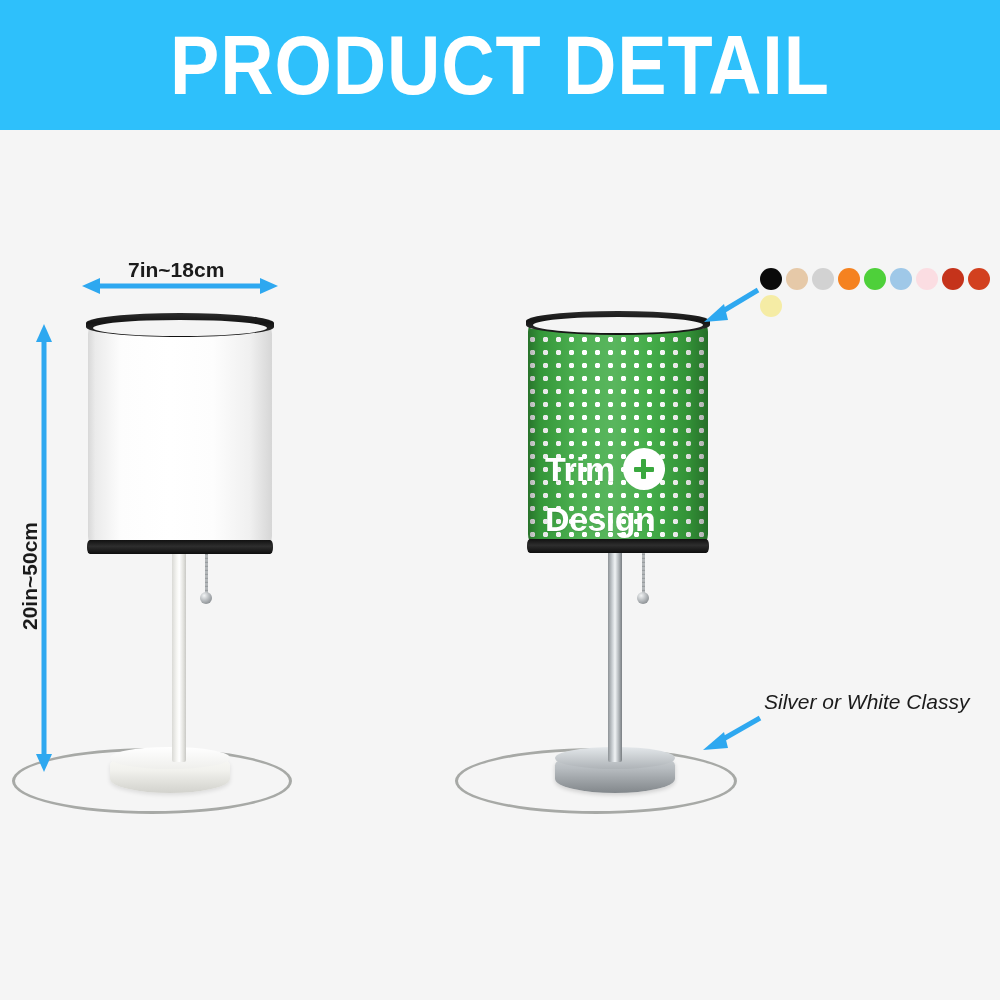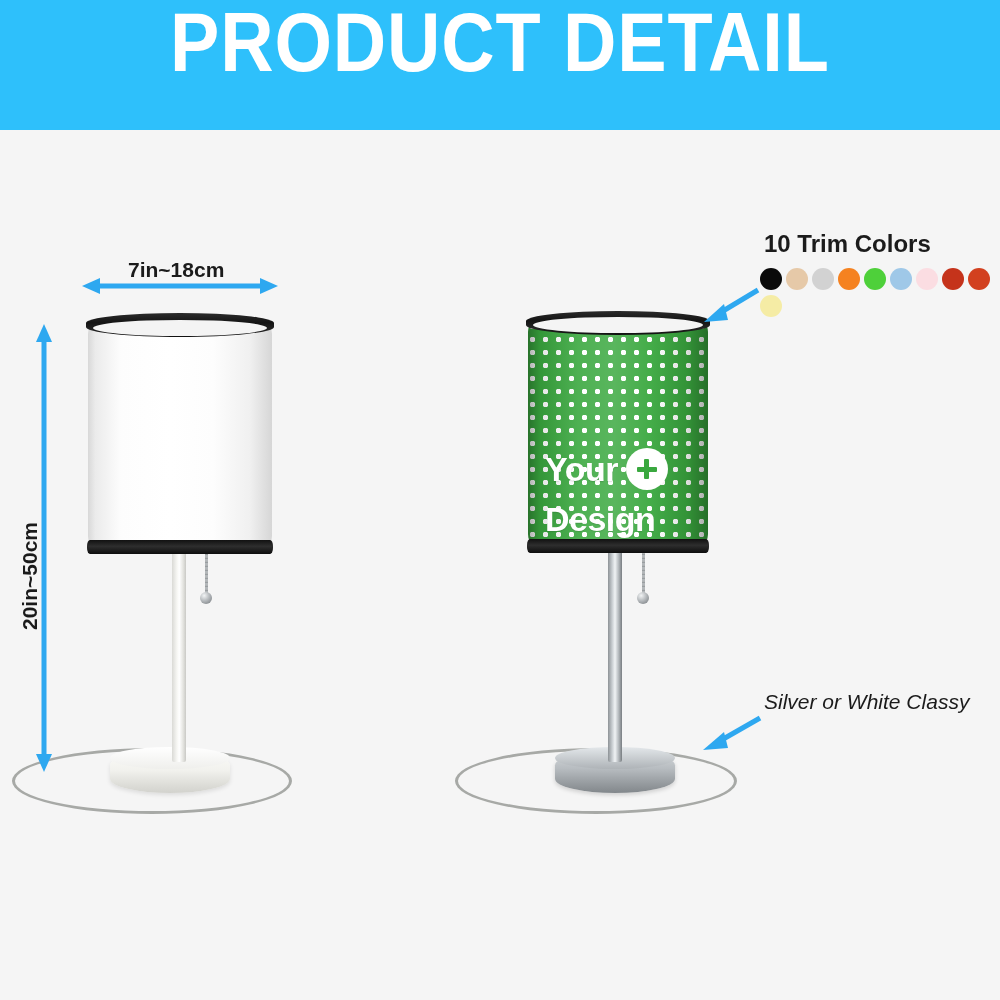--- a/index.html
+++ b/index.html
@@ -13,21 +13,21 @@
     position: relative;
     width: 1000px; height: 1000px;
     background: #f5f5f5;
   }
 
   
   .banner {
     position: absolute; left: 0; top: 0;
     width: 1000px; height: 130px;
     background: #2ec0fb;
-    display: flex; justify-content: center;
+    display: flex; align-items: center; justify-content: center;
   }
   .banner-title {
     color: #ffffff;
     font-family: "Liberation Sans Narrow", "Liberation Sans", sans-serif;
     font-weight: bold;
     font-size: 84px;
     letter-spacing: 1px;
     transform: scaleX(0.88);
     transform-origin: center;
     line-height: 1;
@@ -246,21 +246,21 @@
     <div class="chain" style="left:202px; top:553px; height:44px;"></div>
     <div class="chain-ball" style="left:197px; top:592px;"></div>
 
     <div class="shade shade-green" style="left:88px; top:322px; width:180px; height:222px;">
       <div class="shade-body"></div>
       <div class="shade-shadow"></div>
     </div>
 
     <div class="design-logo" style="left:105px; top:448px;">
       <div class="design-row">
-        <span class="design-word">Your</span>
+        <span class="design-word">Trim</span>
         <span class="plus-circle"></span>
       </div>
       <div class="design-row" style="margin-top:12px;">
         <span class="design-word">Design</span>
       </div>
     </div>
 
     <div class="trim trim-bottom" style="left:87px; top:539px; width:182px; height:14px;"></div>
 
     <div class="trim" style="left:86px; top:311px; width:184px; height:24px;"></div>
@@ -275,21 +275,20 @@
     <polygon points="198,14 180,6 180,22" fill="#2ea8f0"></polygon>
   </svg>
 
   <div class="dim-label dim-label-vertical" style="left:18px; top:630px;">20in~50cm</div>
   <svg class="arrow-svg" style="left:30px; top:322px;" width="28" height="452" viewBox="0 0 28 452">
     <line x1="14" y1="16" x2="14" y2="436" stroke="#2ea8f0" stroke-width="5"></line>
     <polygon points="14,2 6,20 22,20" fill="#2ea8f0"></polygon>
     <polygon points="14,450 6,432 22,432" fill="#2ea8f0"></polygon>
   </svg>
 
-  <div class="callout-title" style="left:764px; top:230px;">10 Trim Colors</div>
 
   <svg class="arrow-svg" style="left:700px; top:284px;" width="64" height="44" viewBox="0 0 64 44">
     <line x1="58" y1="6" x2="18" y2="30" stroke="#2ea8f0" stroke-width="5"></line>
     <polygon points="4,38 24,20 28,36" fill="#2ea8f0"></polygon>
   </svg>
 
   <div class="swatches">
     <span class="swatch" style="background:#0a0a0a;"></span>
     <span class="swatch" style="background:#e6c9a8;"></span>
     <span class="swatch" style="background:#d2d2d2;"></span>

